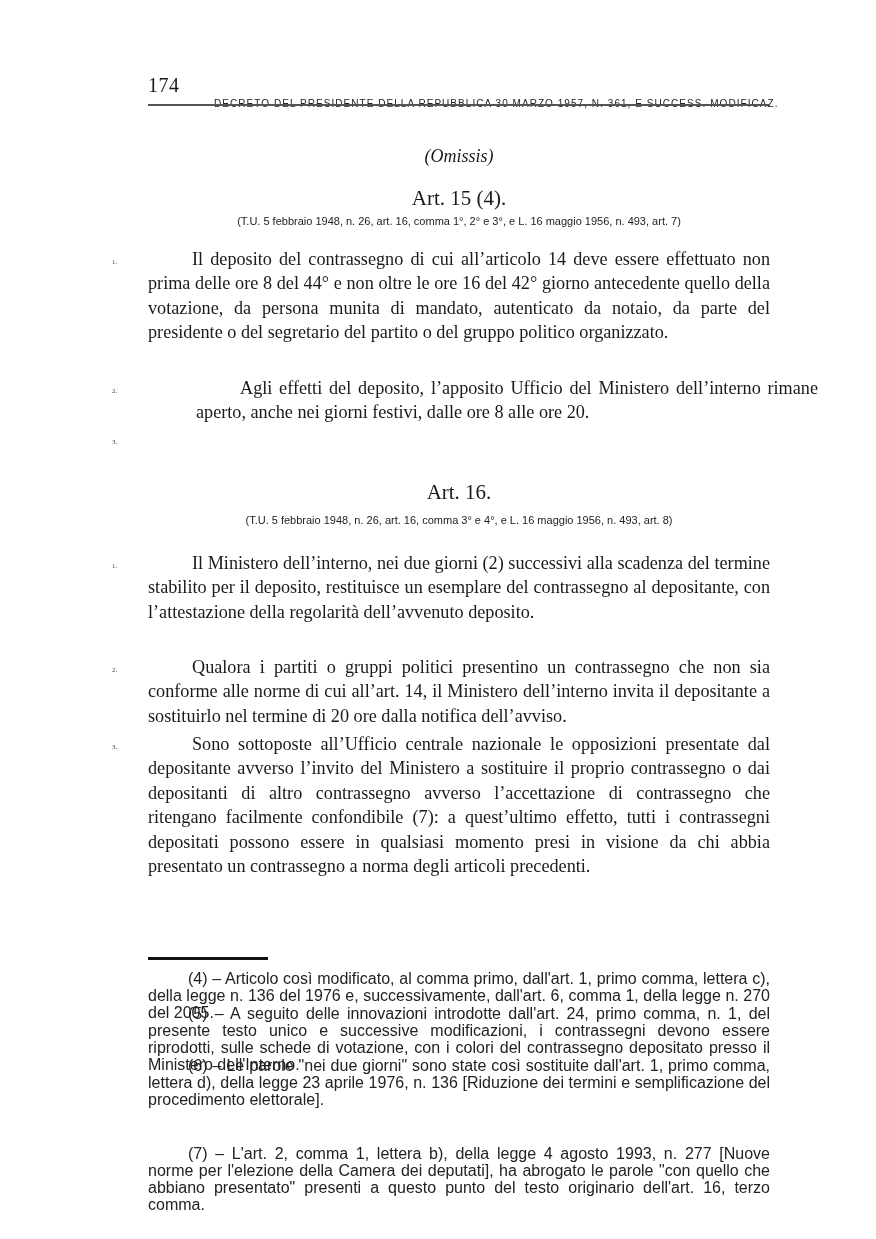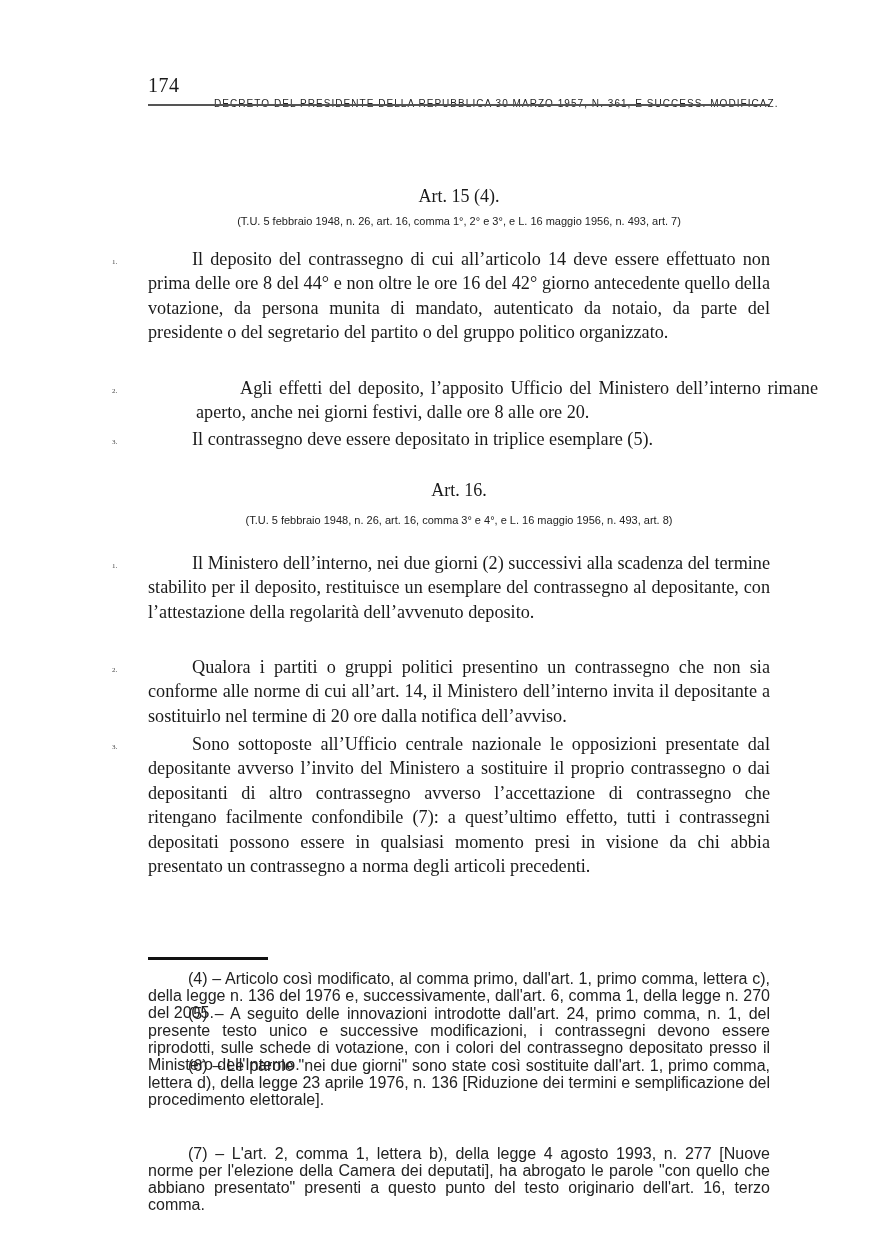--- a/index.html
+++ b/index.html
@@ -8,21 +8,21 @@
   .page { position:absolute; left:0; top:0; width:876px; height:1239px;border-radius:24px; }
 
   .running-head { position:absolute; left:148px; top:74px; width:622px; height:24px; }
   .page-number { position:absolute; left:0; top:0; font-size:20px; letter-spacing:0.5px; }
   .head-title { position:absolute; left:66px; top:24px; font-size:10px; letter-spacing:1.05px;
                 font-family:Liberation Sans, sans-serif; color:#222; white-space:nowrap; }
   .head-rule { position:absolute; left:148px; top:104px; width:622px; height:2px; background:#555; }
 
   .omissis { position:absolute; left:148px; top:146px; width:622px; text-align:center;
              font-style:italic; font-size:18px; }
-  .art-title { position:absolute; left:148px; width:622px; text-align:center; font-size:18px; }
+  .art-title { position:absolute; left:148px; width:622px; text-align:center; font-size:21px; }
   .art-source { position:absolute; left:148px; width:622px; text-align:center; font-size:11px;
                 font-family:"Liberation Sans","DejaVu Sans",sans-serif; color:#222; white-space:nowrap; }
 
   .para { position:absolute; left:148px; width:622px; font-size:18.2px; line-height:24.4px;
           text-align:justify; text-indent:44px; }
   .comma-num { position:absolute; left:112px; font-size:7px; color:#444; }
 
   .fn-rule { position:absolute; left:148px; top:957px; width:120px; height:3px; background:#111; }
   .footnote { position:absolute; left:148px; width:622px; font-size:16px; line-height:17px;
               text-align:justify; text-indent:40px; font-family:"Liberation Sans","DejaVu Sans",sans-serif; color:#222; }
@@ -31,32 +31,32 @@
 <body>
 
 <div class="page">
 
   <div class="running-head">
     <span class="page-number">174</span>
     <span class="head-title">DECRETO DEL PRESIDENTE DELLA REPUBBLICA 30 MARZO 1957, N. 361, E SUCCESS. MODIFICAZ.</span>
   </div>
   <div class="head-rule"></div>
 
+  <div class="omissis">(Omissis)</div>
 
   <div class="art-title" style="top:186px;">Art. 15 (4).</div>
   <div class="art-source" style="top:215px;">(T.U. 5 febbraio 1948, n. 26, art. 16, comma 1°, 2° e 3°, e L. 16 maggio 1956, n. 493, art. 7)</div>
 
   <span class="comma-num" style="top:258px;">1.</span>
   <div class="para" style="top:247px;">Il deposito del contrassegno di cui all’articolo 14 deve essere effettuato non prima delle ore 8 del 44° e non oltre le ore 16 del 42° giorno antecedente quello della votazione, da persona munita di mandato, autenticato da notaio, da parte del presidente o del segretario del partito o del gruppo politico organizzato.</div>
 
   <span class="comma-num" style="top:387px;">2.</span>
   <div class="para" style="top:376px;margin-left:48px;">Agli effetti del deposito, l’apposito Ufficio del Ministero dell’interno rimane aperto, anche nei giorni festivi, dalle ore 8 alle ore 20.</div>
 
   <span class="comma-num" style="top:438px;">3.</span>
-  <div class="para" style="top:427px;">Il contrassegno deve essere depositato in triplice esemplare (5).</div>
 
   <div class="art-title" style="top:480px;">Art. 16.</div>
   <div class="art-source" style="top:514px;">(T.U. 5 febbraio 1948, n. 26, art. 16, comma 3° e 4°, e L. 16 maggio 1956, n. 493, art. 8)</div>
 
   <span class="comma-num" style="top:562px;">1.</span>
   <div class="para" style="top:551px;">Il Ministero dell’interno, nei due giorni (2) successivi alla scadenza del termine stabilito per il deposito, restituisce un esemplare del contrassegno al depositante, con l’attestazione della regolarità dell’avvenuto deposito.</div>
 
   <span class="comma-num" style="top:666px;">2.</span>
   <div class="para" style="top:655px;">Qualora i partiti o gruppi politici presentino un contrassegno che non sia conforme alle norme di cui all’art. 14, il Ministero dell’interno invita il depositante a sostituirlo nel termine di 20 ore dalla notifica dell’avviso.</div>
 

